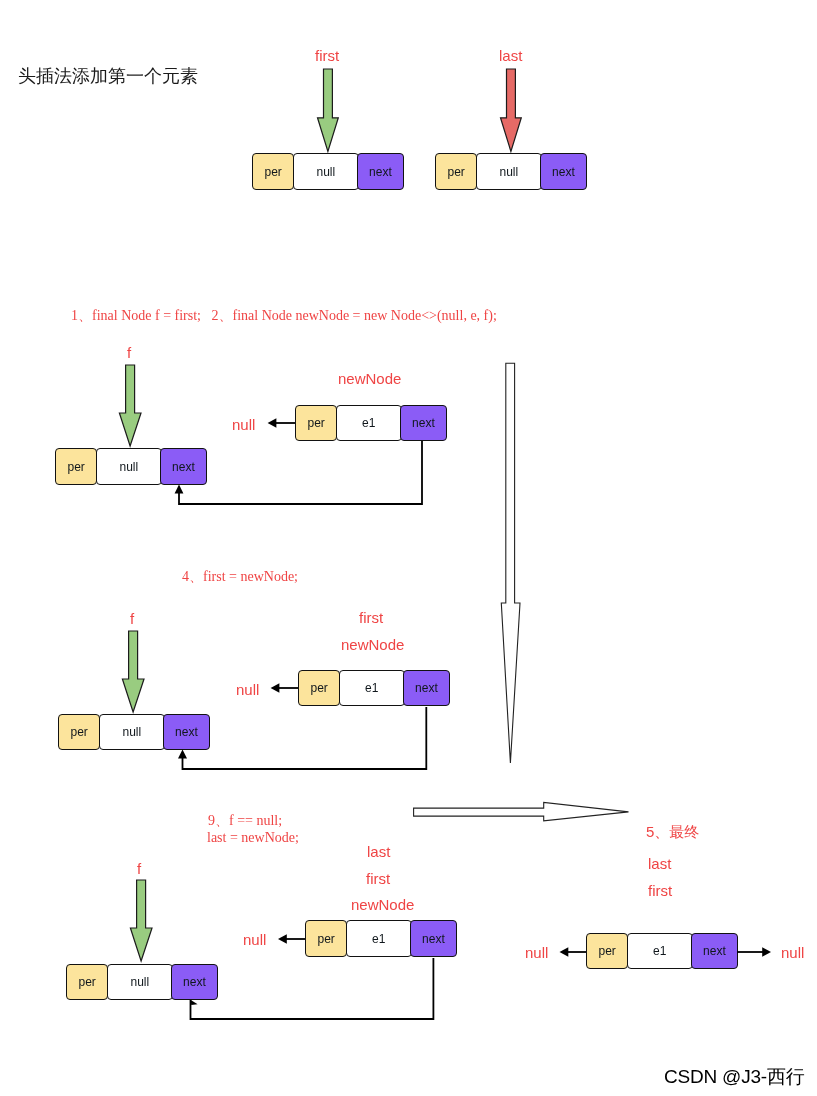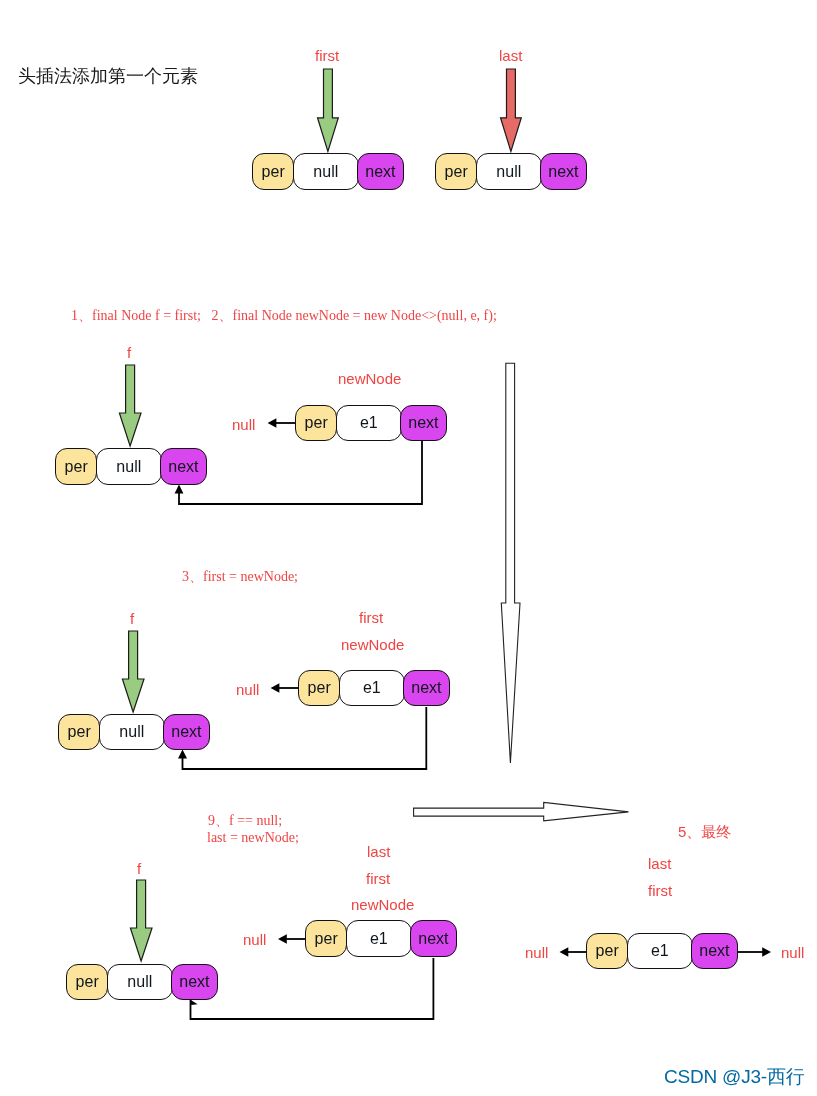--- a/index.html
+++ b/index.html
@@ -2,27 +2,27 @@
 <html><head>
 <meta charset="utf-8">
 <style>
   html,body{margin:0;padding:0;background:#fff;}
   body{width:817px;height:1096px;position:relative;overflow:hidden;
        font-family:"Liberation Sans",sans-serif;}
   .txt{position:absolute;white-space:pre;color:#ef4444;font-size:15px;line-height:1;}
   .cap{font-size:14px;font-family:Liberation Serif, serif;}
   .node{position:absolute;display:flex;}
   .cell{box-sizing:border-box;border:1.6px solid #121212;display:flex;align-items:center;
-        justify-content:center;border-radius:12px;color:#10171c;font-size:16px;}
+        justify-content:center;border-radius:4px;color:#10171c;font-size:12px;}
   .cell.per{background:#fce49c;}
   .cell.mid{background:#ffffff;}
-  .cell.next{background:#d946ef;}
+  .cell.next{background:#8b5cf6;}
   svg{position:absolute;overflow:visible;}
   .title{position:absolute;font-size:18px;color:#1b1b1b;white-space:nowrap;}
-  .wm{position:absolute;color:#0369a1;font-size:19px;white-space:nowrap;letter-spacing:-0.2px;}
+  .wm{position:absolute;color:#000000;font-size:19px;white-space:nowrap;letter-spacing:-0.2px;}
 </style>
 </head>
 <body>
 
 <div class="title" style="left:18px;top:23px;margin-top:41px;">头插法添加第一个元素</div>
 
 <div class="txt" style="left:315px;top:48px;">first</div>
 <svg style="left:317px;top:68px;width:22px;height:85px;" viewBox="0 0 22 85">
   <path d="M 6.5 1 L 15.4 1 L 15.4 49.8 L 21.3 49.8 L 10.9 83.5 L 0.5 49.8 L 6.5 49.8 Z" fill="#99cc80" stroke="#1c1c1c" stroke-width="1.2"></path>
 </svg>
@@ -63,21 +63,21 @@
 <div class="node" style="left:295px;top:405px;">
   <div class="cell per" style="width:42.3px;height:36px;">per</div>
   <div class="cell mid" style="width:65.6px;height:36px;margin-left:-1.3px;">e1</div>
   <div class="cell next" style="width:46.3px;height:36px;margin-left:-1.3px;">next</div>
 </div>
 <svg style="left:170px;top:438px;width:260px;height:72px;" viewBox="0 0 260 72">
   <path d="M 252 3 L 252 66 L 9 66 L 9 54" stroke="#000" stroke-width="1.8" fill="none"></path>
   <path d="M 9 46.5 L 4.6 55.5 L 13.4 55.5 Z" fill="#000"></path>
 </svg>
 
-<div class="txt cap" style="left:182px;top:570px;">3、first = newNode;</div>
+<div class="txt cap" style="left:182px;top:570px;">4、first = newNode;</div>
 
 <div class="txt" style="left:130px;top:611px;">f</div>
 <svg style="left:122px;top:630px;width:23px;height:84px;" viewBox="0 0 23 84">
   <path d="M 6.6 1 L 15.6 1 L 15.6 49 L 22 49 L 11.1 82 L 0.4 49 L 6.6 49 Z" fill="#99cc80" stroke="#1c1c1c" stroke-width="1.2" stroke-linejoin="miter"></path>
 </svg>
 <div class="node" style="left:58px;top:714px;">
   <div class="cell per" style="width:42.3px;height:36px;">per</div>
   <div class="cell mid" style="width:65.6px;height:36px;margin-left:-1.3px;">null</div>
   <div class="cell next" style="width:46.3px;height:36px;margin-left:-1.3px;">next</div>
 </div>
@@ -123,21 +123,21 @@
 <div class="node" style="left:305px;top:920px;">
   <div class="cell per" style="width:42.3px;height:37px;">per</div>
   <div class="cell mid" style="width:65.6px;height:37px;margin-left:-1.3px;">e1</div>
   <div class="cell next" style="width:46.3px;height:37px;margin-left:-1.3px;">next</div>
 </div>
 <svg style="left:185px;top:955px;width:256px;height:68px;" viewBox="0 0 256 68">
   <path d="M 248.4 3 L 248.4 64 L 5.5 64 L 5.5 45" stroke="#000" stroke-width="1.8" fill="none"></path>
   <path d="M 5.8 45 L 12.6 49.3 L 6.2 50 Z" fill="#000"></path>
 </svg>
 
-<div class="txt" style="left:646px;top:824px;margin-left:32px;">5、最终</div>
+<div class="txt" style="left:646px;top:824px;">5、最终</div>
 <div class="txt" style="left:648px;top:856px;">last</div>
 <div class="txt" style="left:648px;top:883px;">first</div>
 
 <div class="txt" style="left:525px;top:945px;">null</div>
 <svg style="left:557px;top:944px;width:30px;height:16px;" viewBox="0 0 30 16">
   <path d="M 29.5 8 L 10.4 8" stroke="#000" stroke-width="1.8" fill="none"></path>
   <path d="M 2.5 8 L 11.3 3.3 L 11.3 12.7 Z" fill="#000"></path>
 </svg>
 <div class="node" style="left:586px;top:933px;">
   <div class="cell per" style="width:42.3px;height:36px;">per</div>

